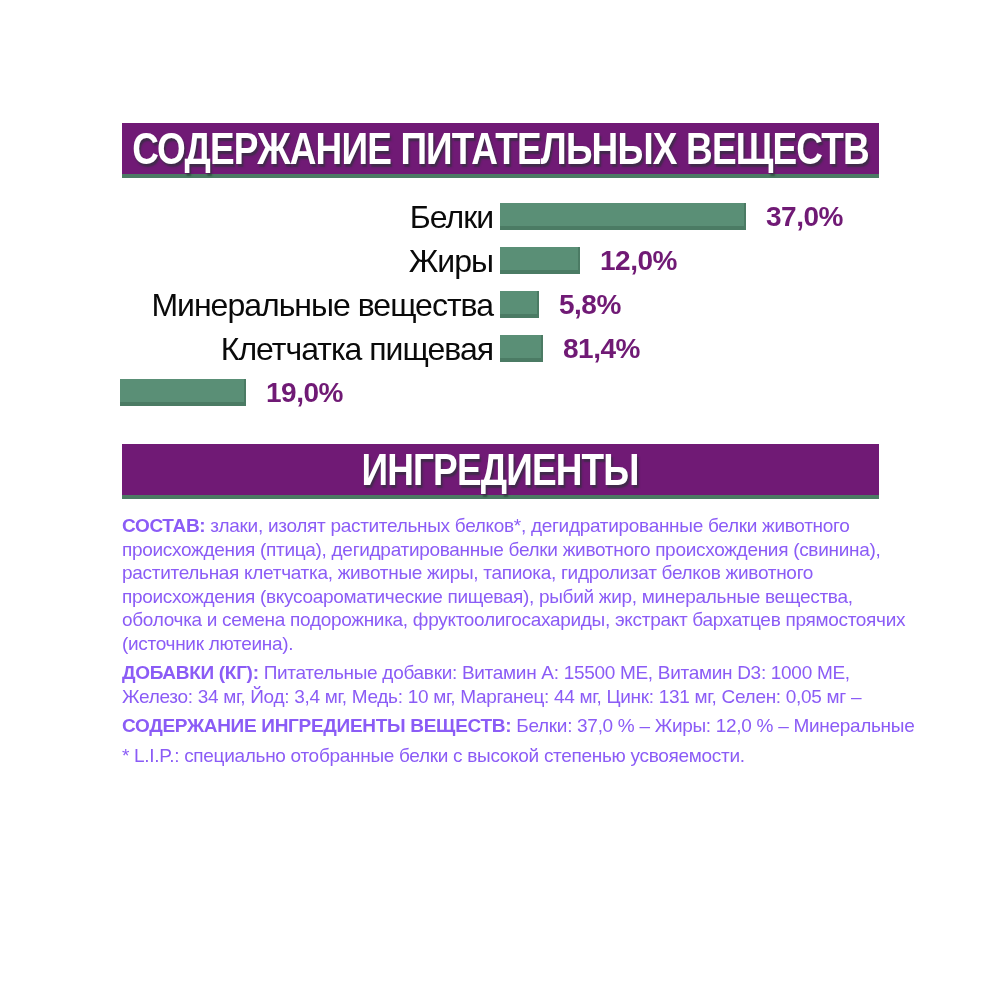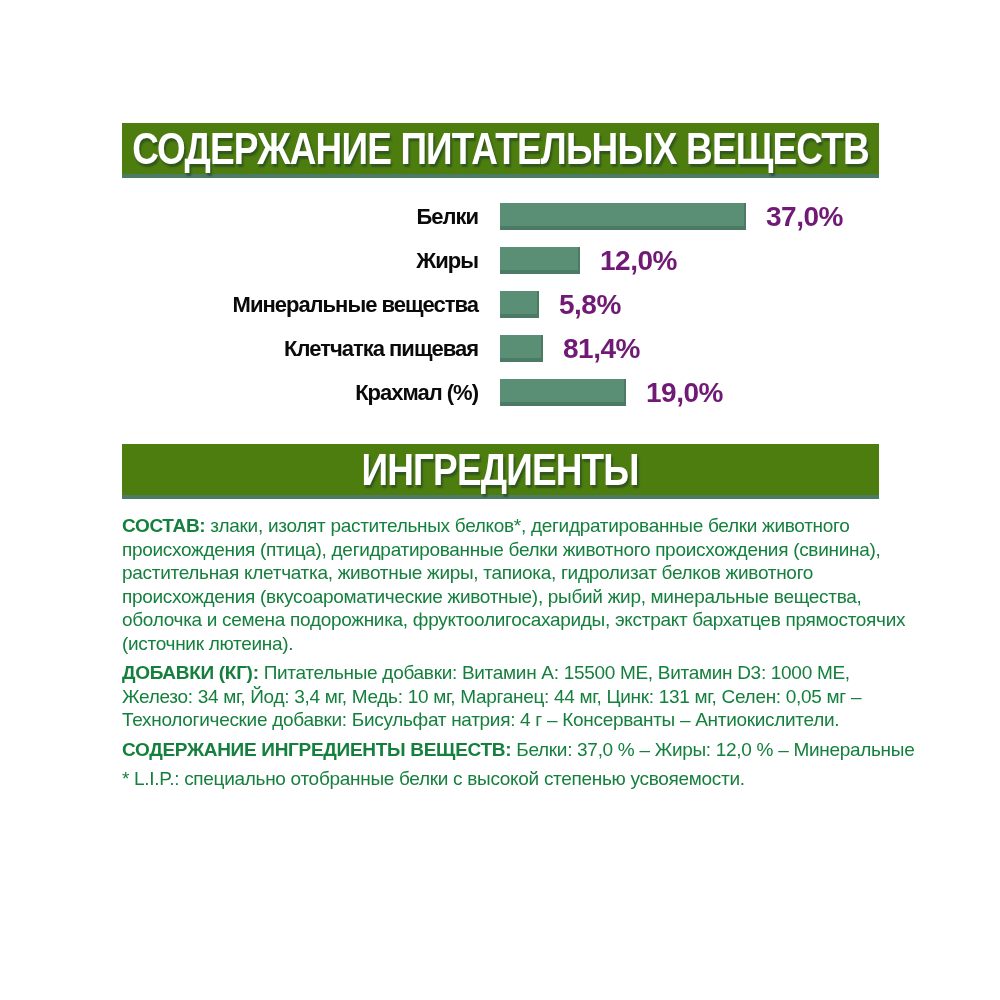--- a/index.html
+++ b/index.html
@@ -2,46 +2,46 @@
 <html><head>
 <meta charset="utf-8">
 <style>
   html,body { margin:0; padding:0; background:#ffffff; }
   .panel {
     position:relative; width:1000px; height:1000px; background:#ffffff;
     font-family:"Liberation Sans", sans-serif; overflow:hidden;
   }
   .band {
     position:absolute; left:122px; width:757px; height:55px;
-    background:#4d7c0f; border-bottom:4px solid #4b7b64; box-sizing:border-box;
+    background:#701a75; border-bottom:4px solid #4b7b64; box-sizing:border-box;
     display:flex; align-items:center; justify-content:center;
   }
   #band-nutrients  { top:123px; }
   #band-ingredients{ top:444px; }
   .band-title {
     color:#ffffff; font-weight:bold; font-size:44px; letter-spacing:-1px;
     white-space:nowrap; transform:scaleX(0.84); transform-origin:center;
     text-shadow:2px 3px 2px rgba(25,55,40,0.55);
   }
   .chart { position:absolute; left:120px; top:203px; width:800px; }
   .chart-row { display:flex; align-items:center; height:27px; margin-bottom:17px; }
   .chart-label {
-    width:380px; box-sizing:border-box; padding-right:22px; text-align:right;
-    font-weight:bold; font-size:22px; line-height:1; letter-spacing:-1px;
+    width:380px; box-sizing:border-box; padding-right:7px; text-align:right;
+    font-weight:normal; font-size:32px; line-height:1; letter-spacing:-1px;
     color:#0a0a0a; white-space:nowrap;
   }
   .chart-bar {
     height:27px; box-sizing:border-box; align-self:center;
     border-bottom:4px solid #4b7b64; border-right:2px solid #4b7b64;
   }
   .chart-value {
     margin-left:20px; font-weight:bold; font-size:28px; line-height:1;
     letter-spacing:-0.5px; color:#701a75; white-space:nowrap;
   }
-  .textblock { position:absolute; left:122px; top:514px; width:762px; color:#15803d; }
+  .textblock { position:absolute; left:122px; top:514px; width:762px; color:#8b5cf6; }
   .para { margin:0 0 6px 0; }
   .tline { font-size:19px; line-height:23.5px; letter-spacing:-0.3px; white-space:nowrap; }
   .tline b { font-weight:bold; }
 </style>
 </head>
 <body>
 
 <div class="panel">
 
   <div class="band" id="band-nutrients">
@@ -63,43 +63,41 @@
         <div class="chart-label">Минеральные вещества</div>
         <div class="chart-bar" style="width: 39px; background: rgb(90, 143, 118);"></div>
         <div class="chart-value">5,8%</div>
       </div>
       <div class="chart-row">
         <div class="chart-label">Клетчатка пищевая</div>
         <div class="chart-bar" style="width: 43px; background: rgb(90, 143, 118);"></div>
         <div class="chart-value">81,4%</div>
       </div>
       <div class="chart-row">
-        <div class="chart-label">Крахмал (%)</div>
         <div class="chart-bar" style="width: 126px; background: rgb(90, 143, 118);"></div>
         <div class="chart-value">19,0%</div>
       </div>
     </div>
 
   <div class="band" id="band-ingredients">
     <span class="band-title">ИНГРЕДИЕНТЫ</span>
   </div>
 
   <div class="textblock">
       <div class="para">
         <div class="tline"><b>СОСТАВ: </b>злаки, изолят растительных белков*, дегидратированные белки животного</div>
         <div class="tline">происхождения (птица), дегидратированные белки животного происхождения (свинина),</div>
         <div class="tline">растительная клетчатка, животные жиры, тапиока, гидролизат белков животного</div>
-        <div class="tline">происхождения (вкусоароматические животные), рыбий жир, минеральные вещества,</div>
+        <div class="tline">происхождения (вкусоароматические пищевая), рыбий жир, минеральные вещества,</div>
         <div class="tline">оболочка и семена подорожника, фруктоолигосахариды, экстракт бархатцев прямостоячих</div>
         <div class="tline">(источник лютеина).</div>
       </div>
       <div class="para">
         <div class="tline"><b>ДОБАВКИ (КГ): </b>Питательные добавки: Витамин A: 15500 МЕ, Витамин D3: 1000 МЕ,</div>
         <div class="tline">Железо: 34 мг, Йод: 3,4 мг, Медь: 10 мг, Марганец: 44 мг, Цинк: 131 мг, Селен: 0,05 мг –</div>
-        <div class="tline">Технологические добавки: Бисульфат натрия: 4 г – Консерванты – Антиокислители.</div>
       </div>
       <div class="para">
         <div class="tline"><b>СОДЕРЖАНИЕ ИНГРЕДИЕНТЫ ВЕЩЕСТВ: </b>Белки: 37,0 % – Жиры: 12,0 % – Минеральные</div>
       </div>
       <div class="para">
         <div class="tline">* L.I.P.: специально отобранные белки с высокой степенью усвояемости.</div>
       </div>
     </div>
 
 </div>

